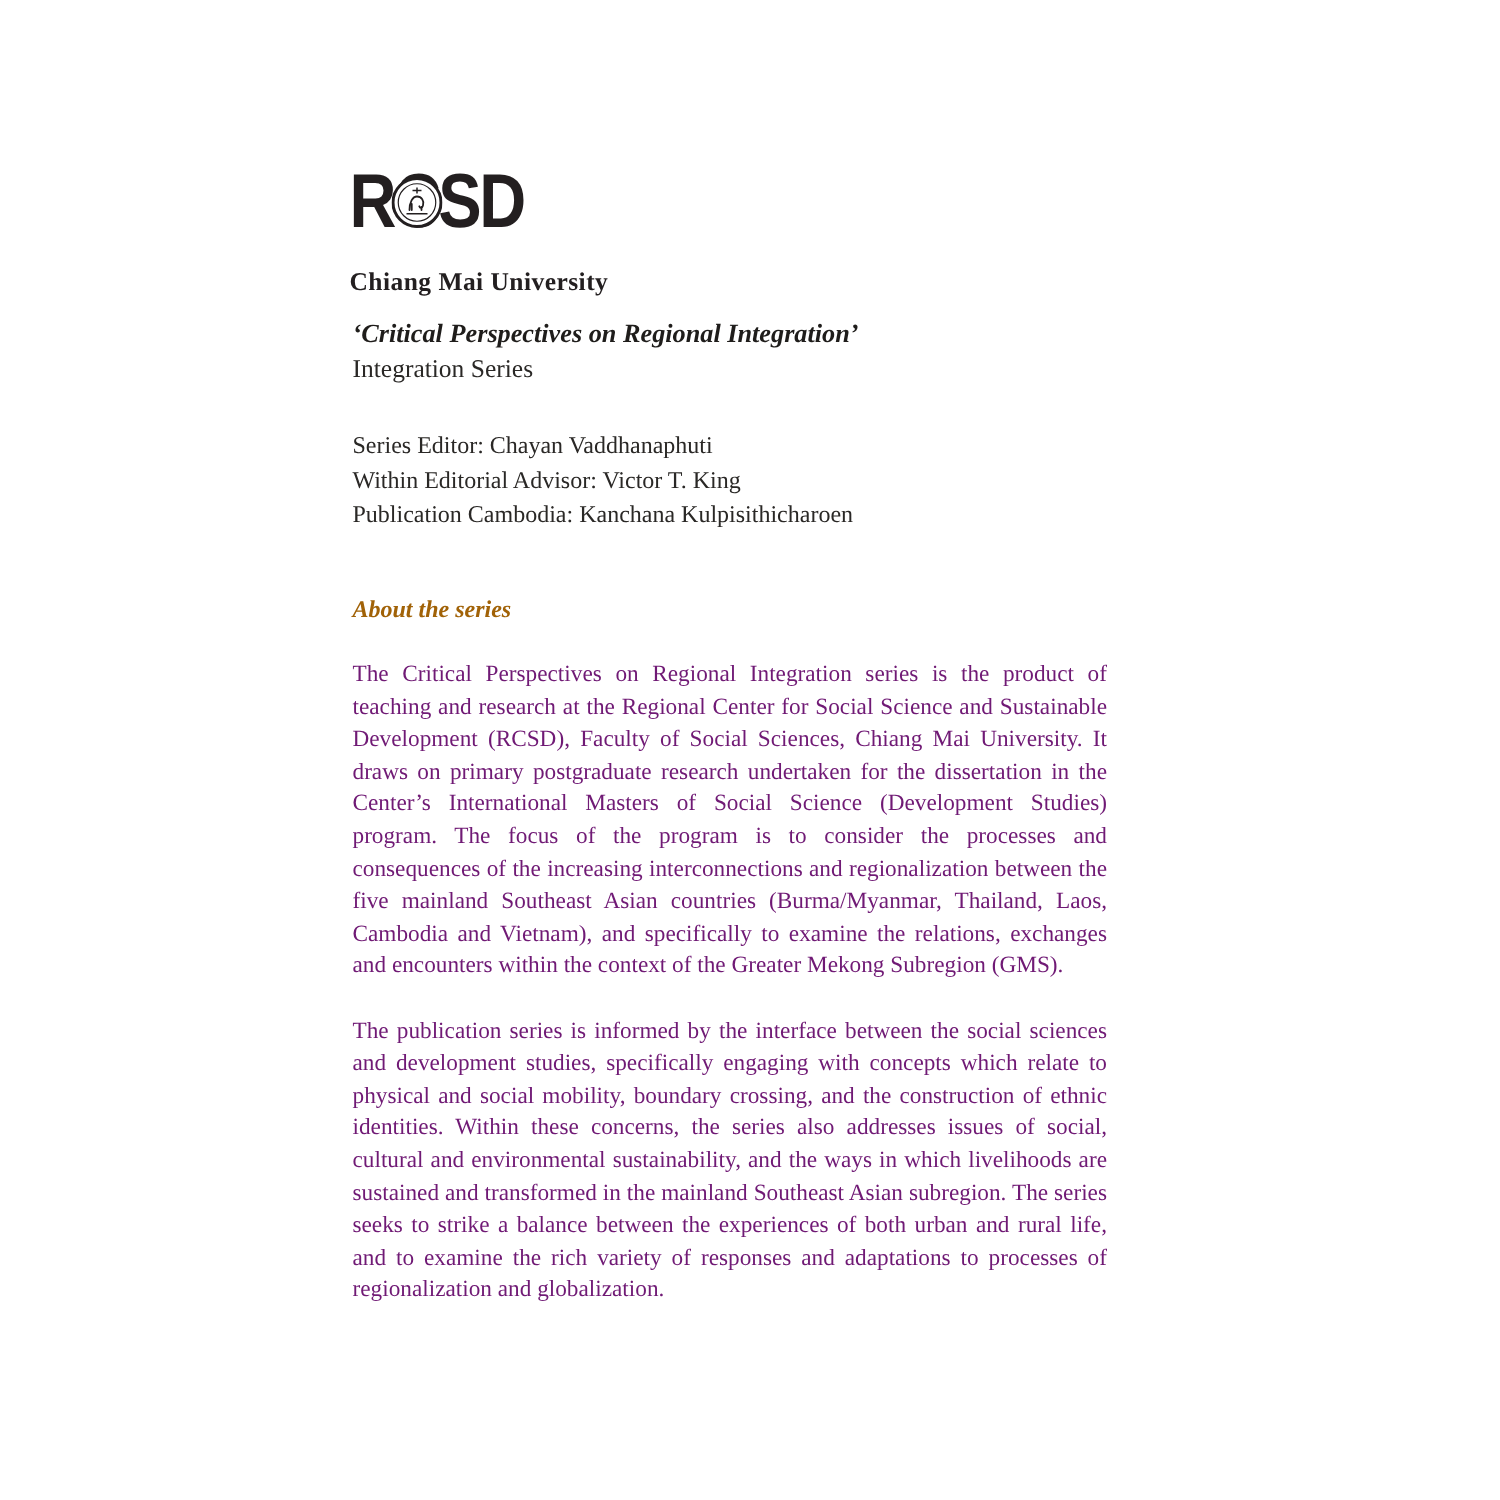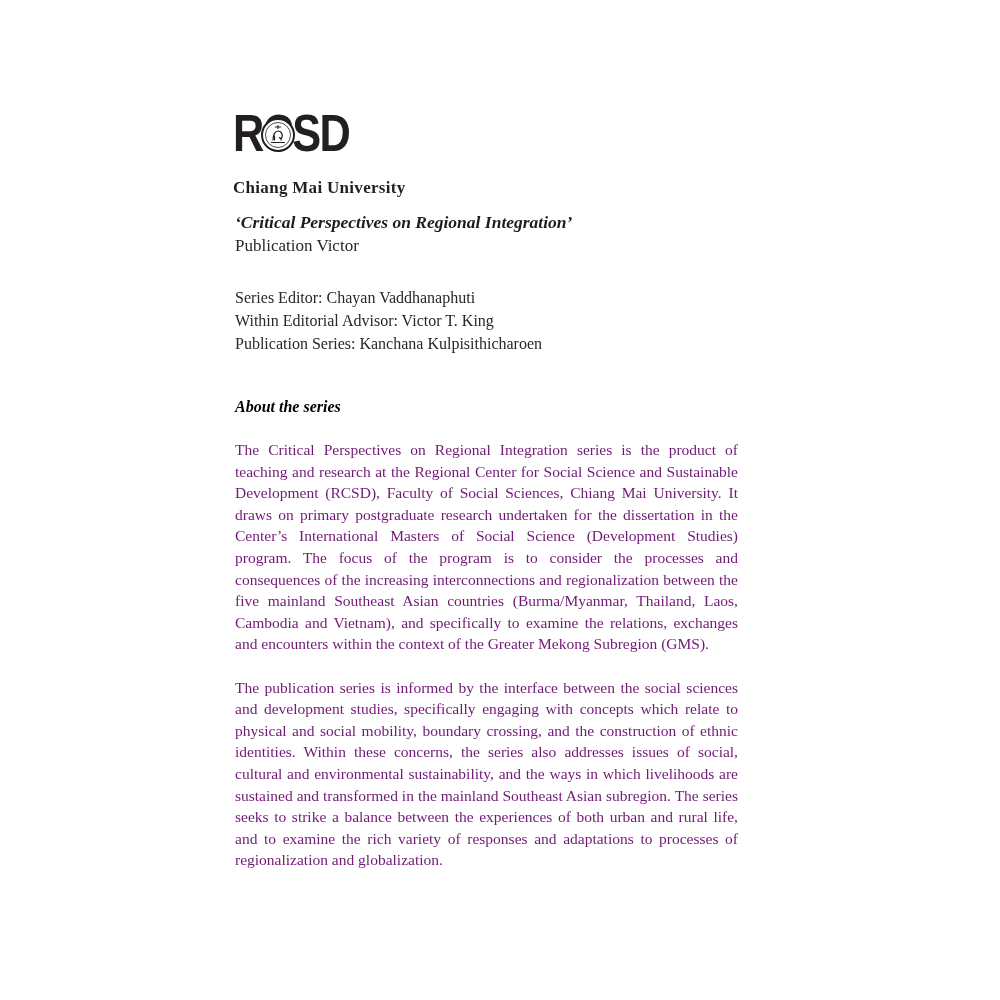--- a/index.html
+++ b/index.html
@@ -92,21 +92,21 @@
 
   
   .about-heading {
     position: absolute;
     left: 235px;
     top: 398px;
     font-family: "Liberation Serif", serif;
     font-size: 16px;
     font-weight: 700;
     font-style: italic;
-    color: #000000;
+    color: #a16207;
   }
   .about-body {
     position: absolute;
     left: 235px;
     top: 439px;
     width: 503px;
     font-family: "Liberation Serif", serif;
     font-size: 15.5px;
     line-height: 21.6px;
     color: #701a75;
@@ -133,27 +133,27 @@
           <path d="M12 22 C12 17 14 13 17 13 C20 13 22 16 21 19 C20.5 21 19 21 18.5 19.5 M13.5 22 L13.5 18 M20 22 L20 20" stroke="#231f20" stroke-width="1.2" fill="none" stroke-linecap="round"></path>
           <path d="M10 24.5 L24 24.5" stroke="#231f20" stroke-width="1"></path>
         </svg>
       </span>
     </div>
     <div class="logo-university">Chiang Mai University</div>
   </div>
 
   <div class="title-block">
     <div class="series-title">‘Critical Perspectives on Regional Integration’</div>
-    <div class="series-subtitle">Publication Victor</div>
+    <div class="series-subtitle">Integration Series</div>
   </div>
 
   <div class="credits">
     <div>Series Editor: Chayan Vaddhanaphuti</div>
     <div>Within Editorial Advisor: Victor T. King</div>
-    <div>Publication Series: Kanchana Kulpisithicharoen</div>
+    <div>Publication Cambodia: Kanchana Kulpisithicharoen</div>
   </div>
 
   <div class="about-heading">About the series</div>
 
   <div class="about-body">
     <p>The Critical Perspectives on Regional Integration series is the product of teaching and research at the Regional Center for Social Science and Sustainable Development (RCSD), Faculty of Social Sciences, Chiang Mai University. It draws on primary postgraduate research undertaken for the dissertation in the Center’s International Masters of Social Science (Development Studies) program. The focus of the program is to consider the processes and consequences of the increasing interconnections and regionalization between the five mainland Southeast Asian countries (Burma/Myanmar, Thailand, Laos, Cambodia and Vietnam), and specifically to examine the relations, exchanges and encounters within the context of the Greater Mekong Subregion (GMS).</p>
     <p>The publication series is informed by the interface between the social sciences and development studies, specifically engaging with concepts which relate to physical and social mobility, boundary crossing, and the construction of ethnic identities. Within these concerns, the series also addresses issues of social, cultural and environmental sustainability, and the ways in which livelihoods are sustained and transformed in the mainland Southeast Asian subregion. The series seeks to strike a balance between the experiences of both urban and rural life, and to examine the rich variety of responses and adaptations to processes of regionalization and globalization.</p>
   </div>
 
 </div>

